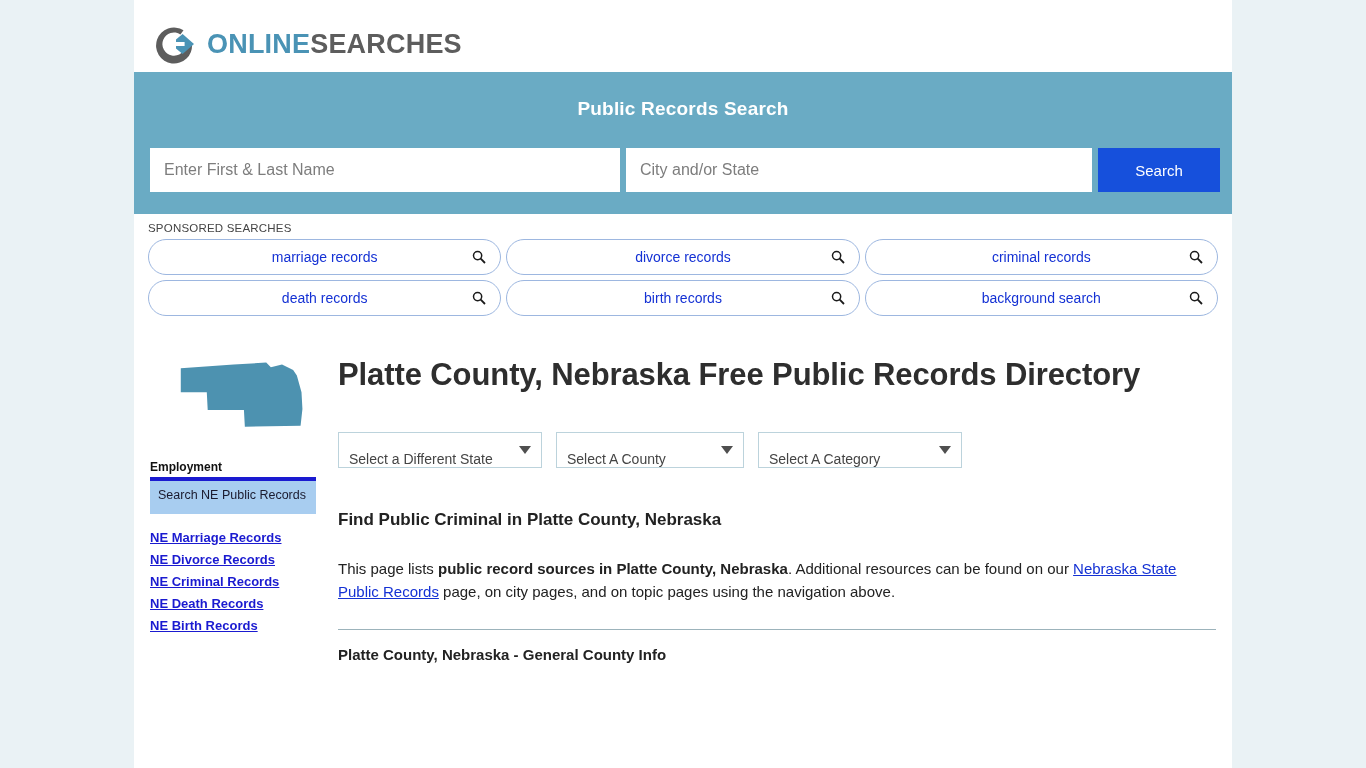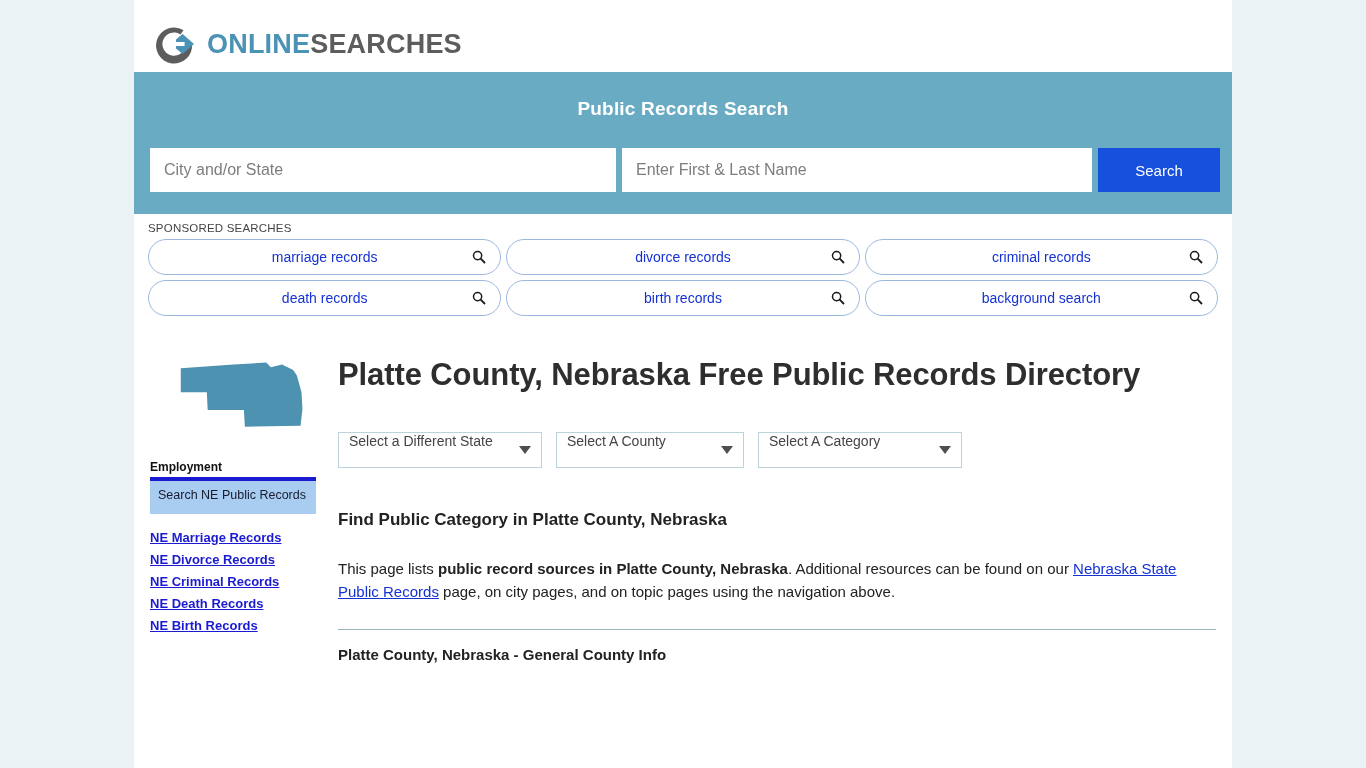--- a/index.html
+++ b/index.html
@@ -187,21 +187,21 @@
     display: flex;
     gap: 14px;
     margin-top: 35px;
   }
   .select-box {
     position: relative;
     height: 36px;
     border: 1px solid #bcd3dc;
     background: #fff;
     display: flex;
-    align-items: flex-start;
+    align-items: flex-end;
     padding: 0 30px 0 10px;
     font-size: 14px;
     color: #444;
     cursor: pointer;
   }
   .select-box.state { width: 204px; }
   .select-box.county { width: 188px; }
   .select-box.category { width: 204px; }
   .caret {
     position: absolute;
@@ -290,22 +290,22 @@
       </span>
       <span class="logo-text">
         <span class="logo-online">ONLINE</span><span class="logo-searches">SEARCHES</span>
       </span>
     </div>
 
 
     <div class="search-band">
       <h2>Public Records Search</h2>
       <div class="search-row">
+        <input class="search-input name" type="text" placeholder="Enter First &amp; Last Name" style="">
         <input class="search-input city" type="text" placeholder="City and/or State" style="">
-        <input class="search-input name" type="text" placeholder="Enter First &amp; Last Name" style="">
         <button class="search-btn">Search</button>
       </div>
     </div>
 
     <div class="sponsored">
       <div class="sponsored-label">SPONSORED SEARCHES</div>
 
       <div class="pill-row">
         <div class="pill">
           <span class="pill-label">marriage records</span>
@@ -402,21 +402,21 @@
           <div class="select-box county">
             <span>Select A County</span>
             <span class="caret"></span>
           </div>
           <div class="select-box category">
             <span>Select A Category</span>
             <span class="caret"></span>
           </div>
         </div>
 
-        <h3 class="section-head">Find Public Category in Platte County, Nebraska</h3>
+        <h3 class="section-head">Find Public Criminal in Platte County, Nebraska</h3>
 
         <p class="intro"><span>This page lists </span><b>public record sources in Platte County, Nebraska</b><span>. Additional resources can be found on our </span><a href="#">Nebraska State Public Records</a><span> page, on city pages, and on topic pages using the navigation above.</span></p>
 
         <hr class="divider">
 
         <div class="sub-section-title">Platte County, Nebraska - General County Info</div>
       </div>
     </div>
 
   </div>

